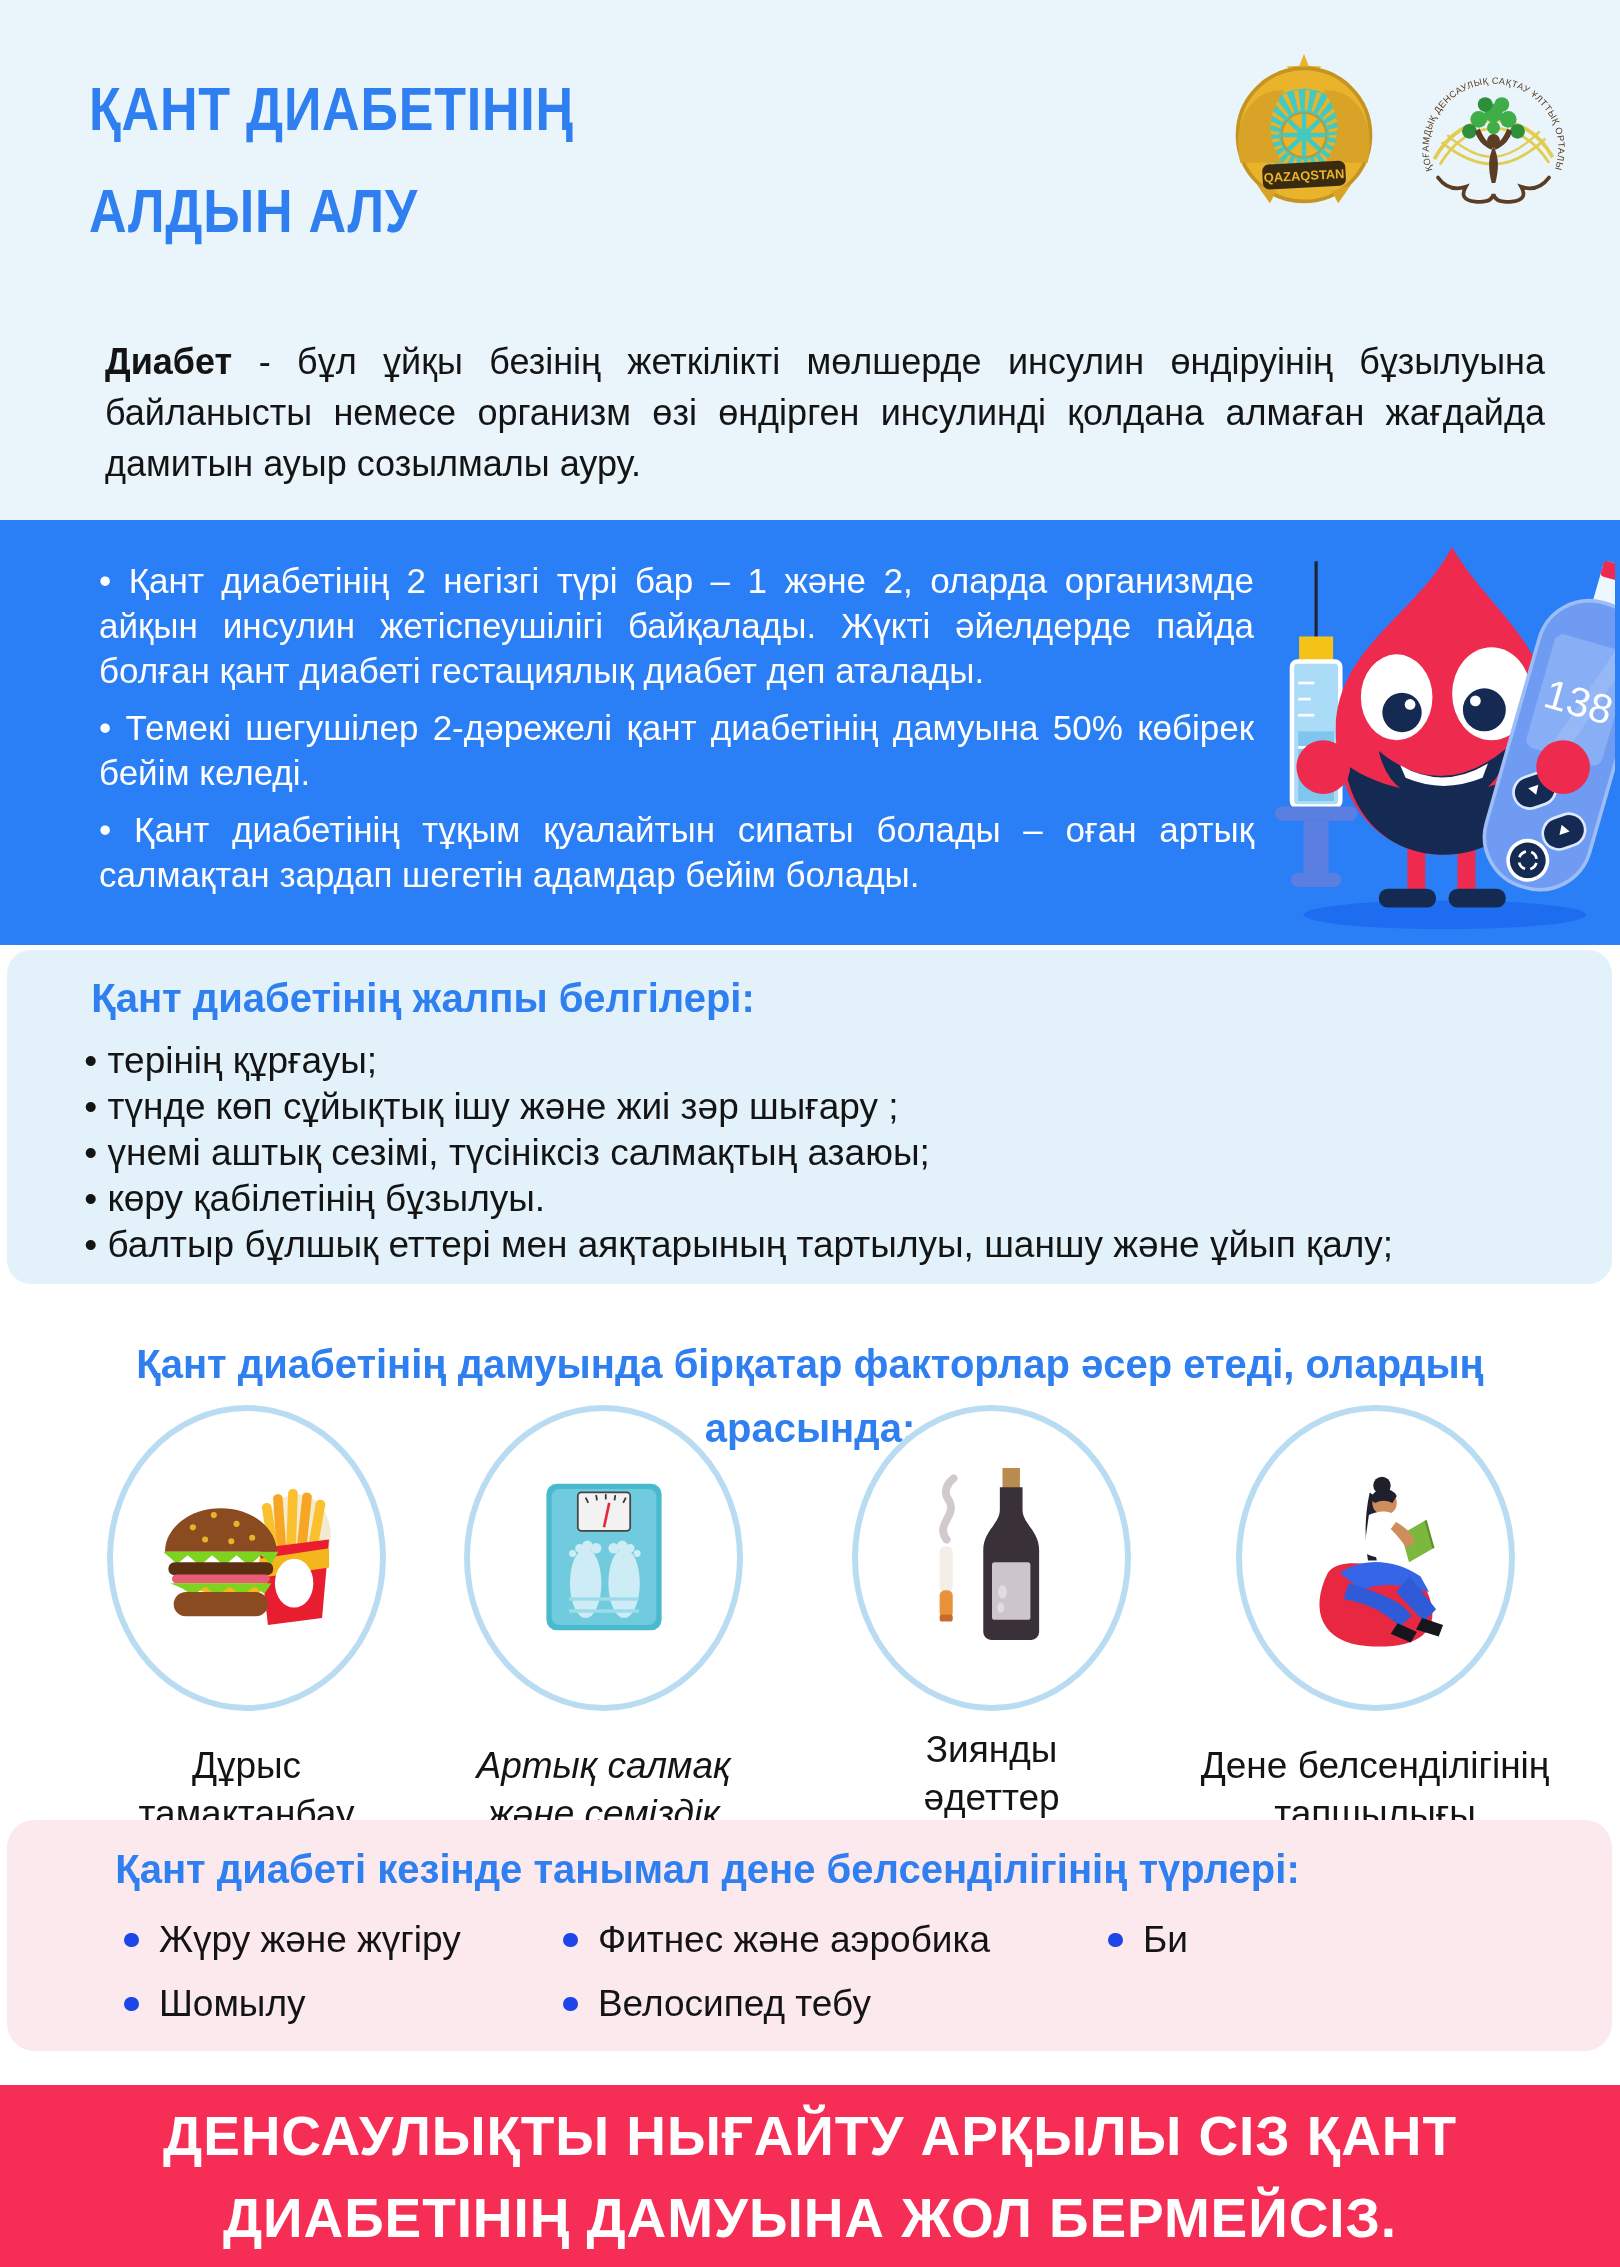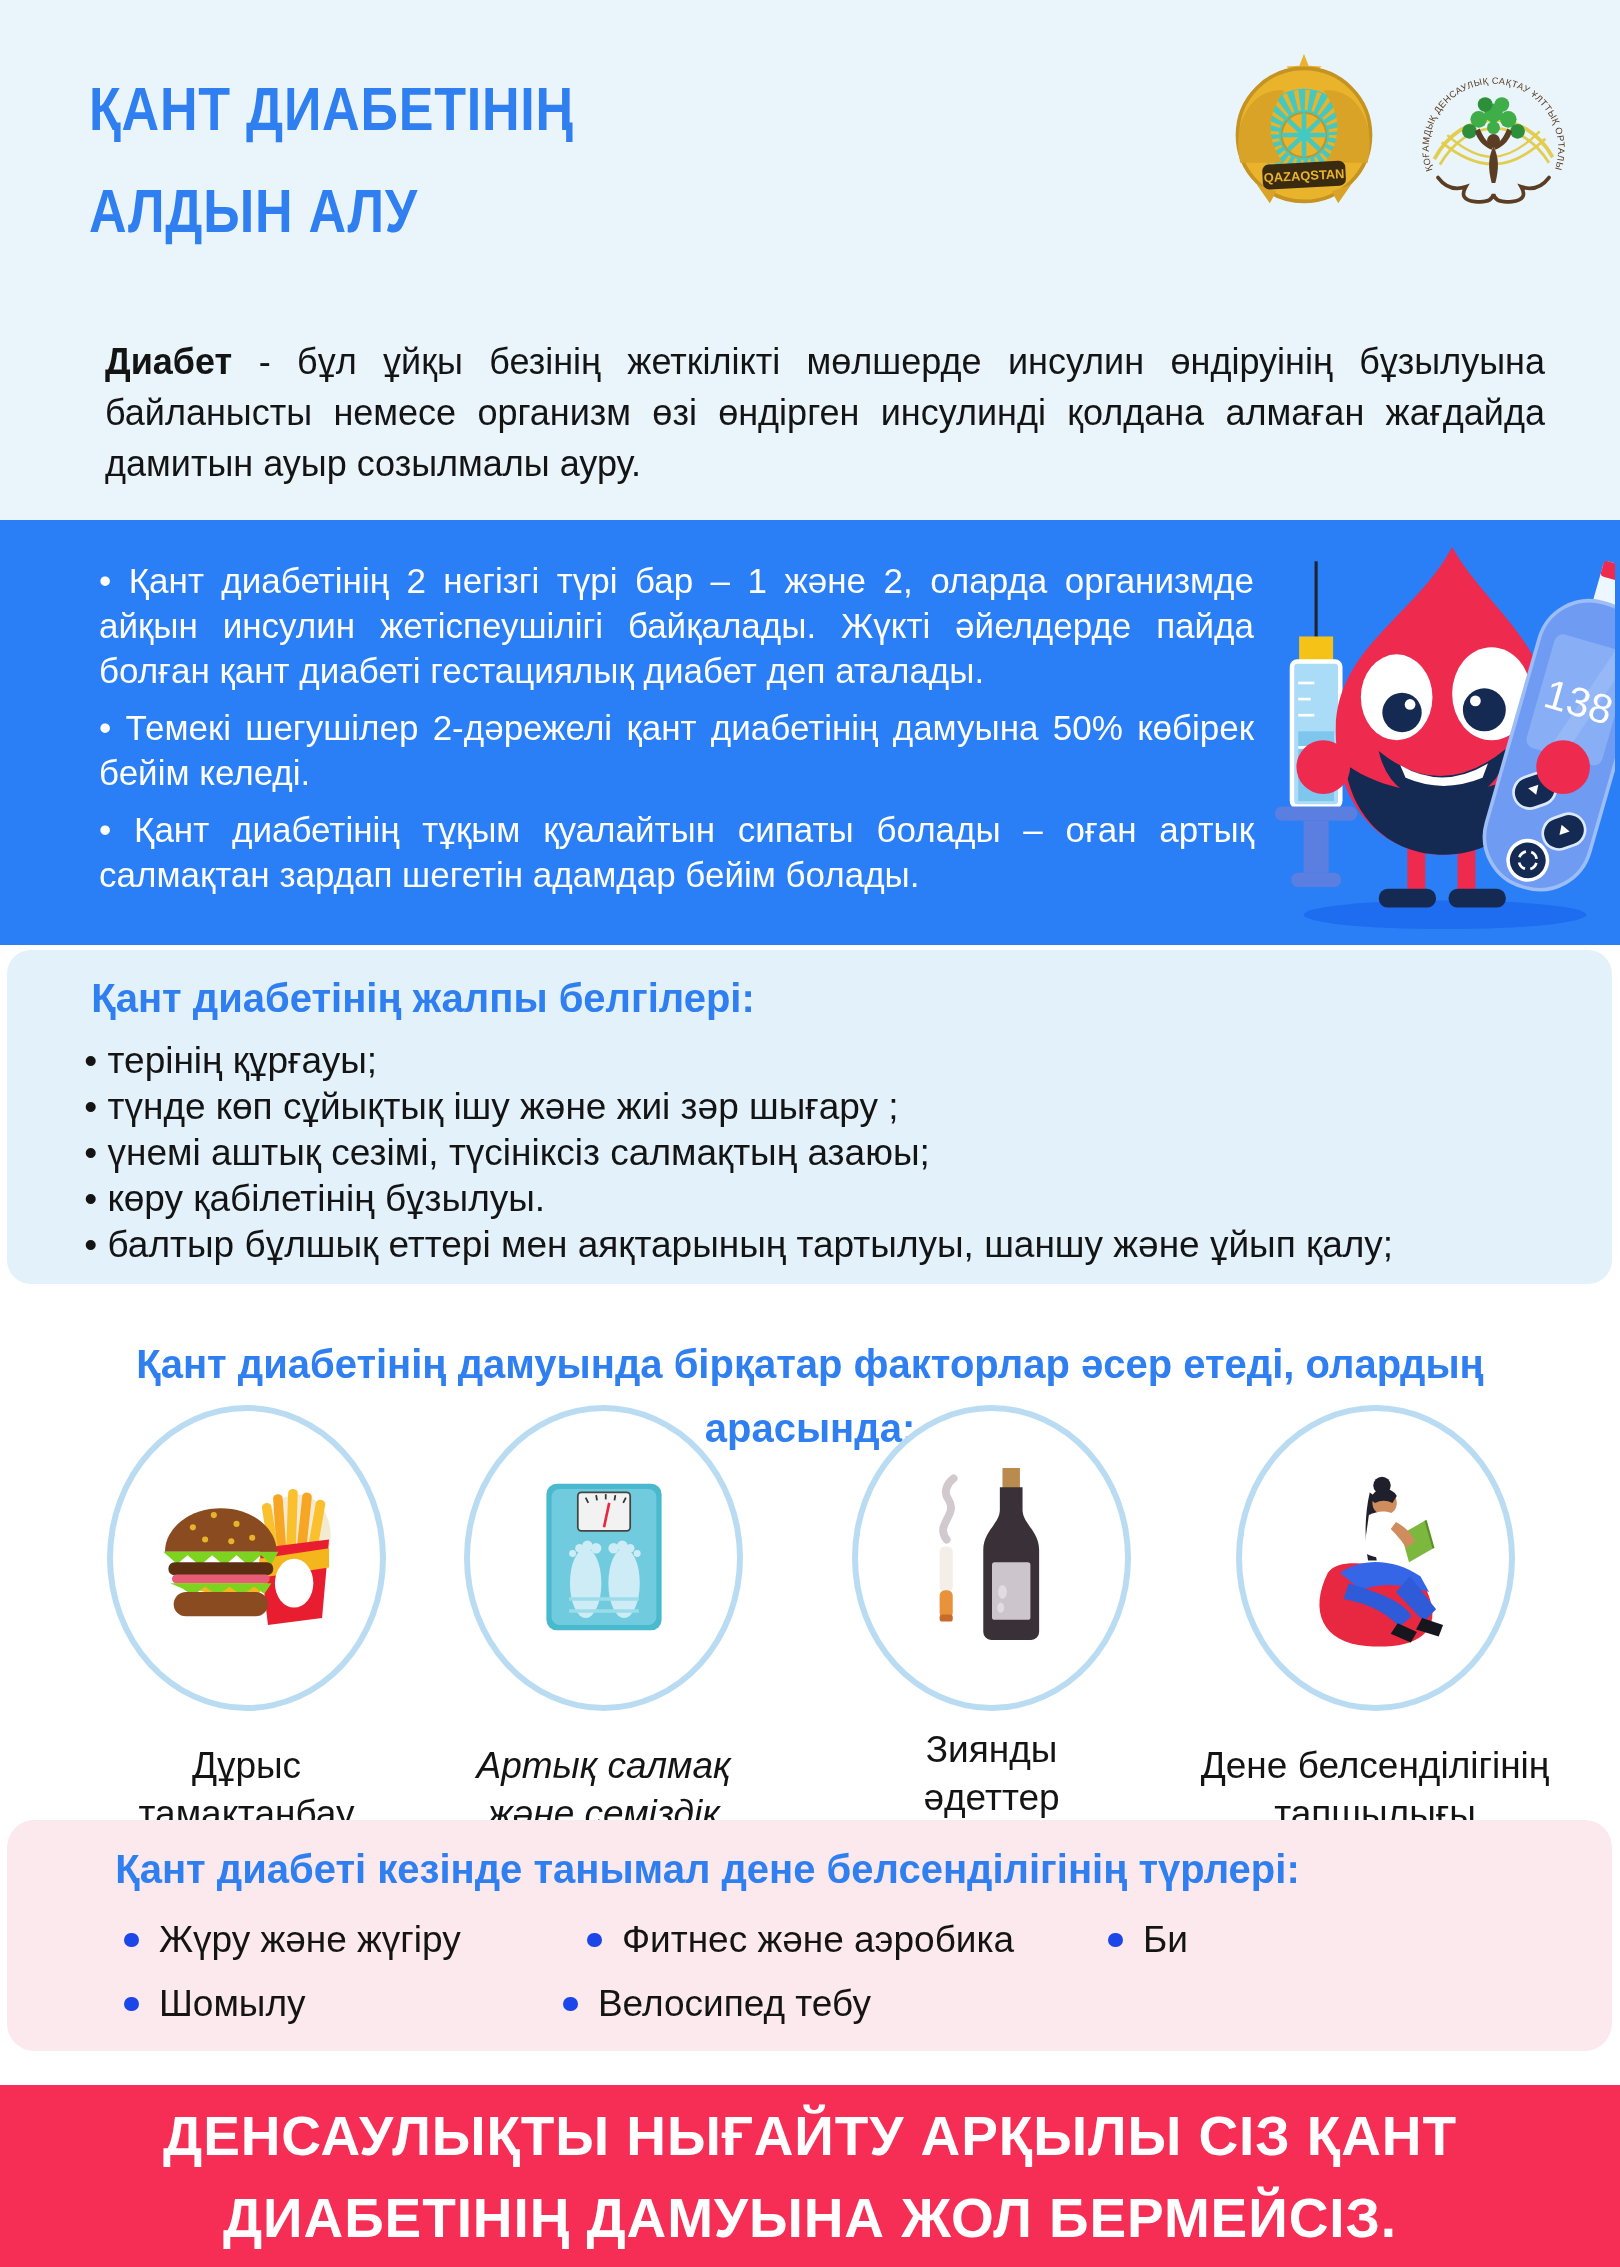--- a/index.html
+++ b/index.html
@@ -59,21 +59,21 @@
   .activities{
     position:absolute;left:7.3px;top:1820px;width:1605px;height:231px;
     background:#fbe9ed;border-radius:27.4px;
   }
   .activities h2{position:absolute;left:108px;top:27.4px;margin:0;
     font-size:40px;font-weight:bold;color:#2f7ff0;}
   .act-item{position:absolute;display:flex;align-items:center;font-size:37px;color:#141414;}
   .act-item .dot{width:14.6px;height:14.6px;border-radius:50%;background:#1c46e8;margin-right:20px;flex:none;}
   #act-0{left:117px;top:99px;}
   #act-1{left:117px;top:163px;}
-  #act-2{left:580px;top:99px;}
+  #act-2{left:556px;top:99px;}
   #act-3{left:556px;top:163px;}
   #act-4{left:1101px;top:99px;}
   
   .footer{
     position:absolute;left:0;top:2085px;width:1620px;height:183px;background:#f62d55;
     display:flex;flex-direction:column;align-items:center;justify-content:center;
   }
   .footer div{color:#ffffff;font-size:55px;font-weight:bold;line-height:82px;
     letter-spacing:0.9px;text-align:center;}
 </style>

